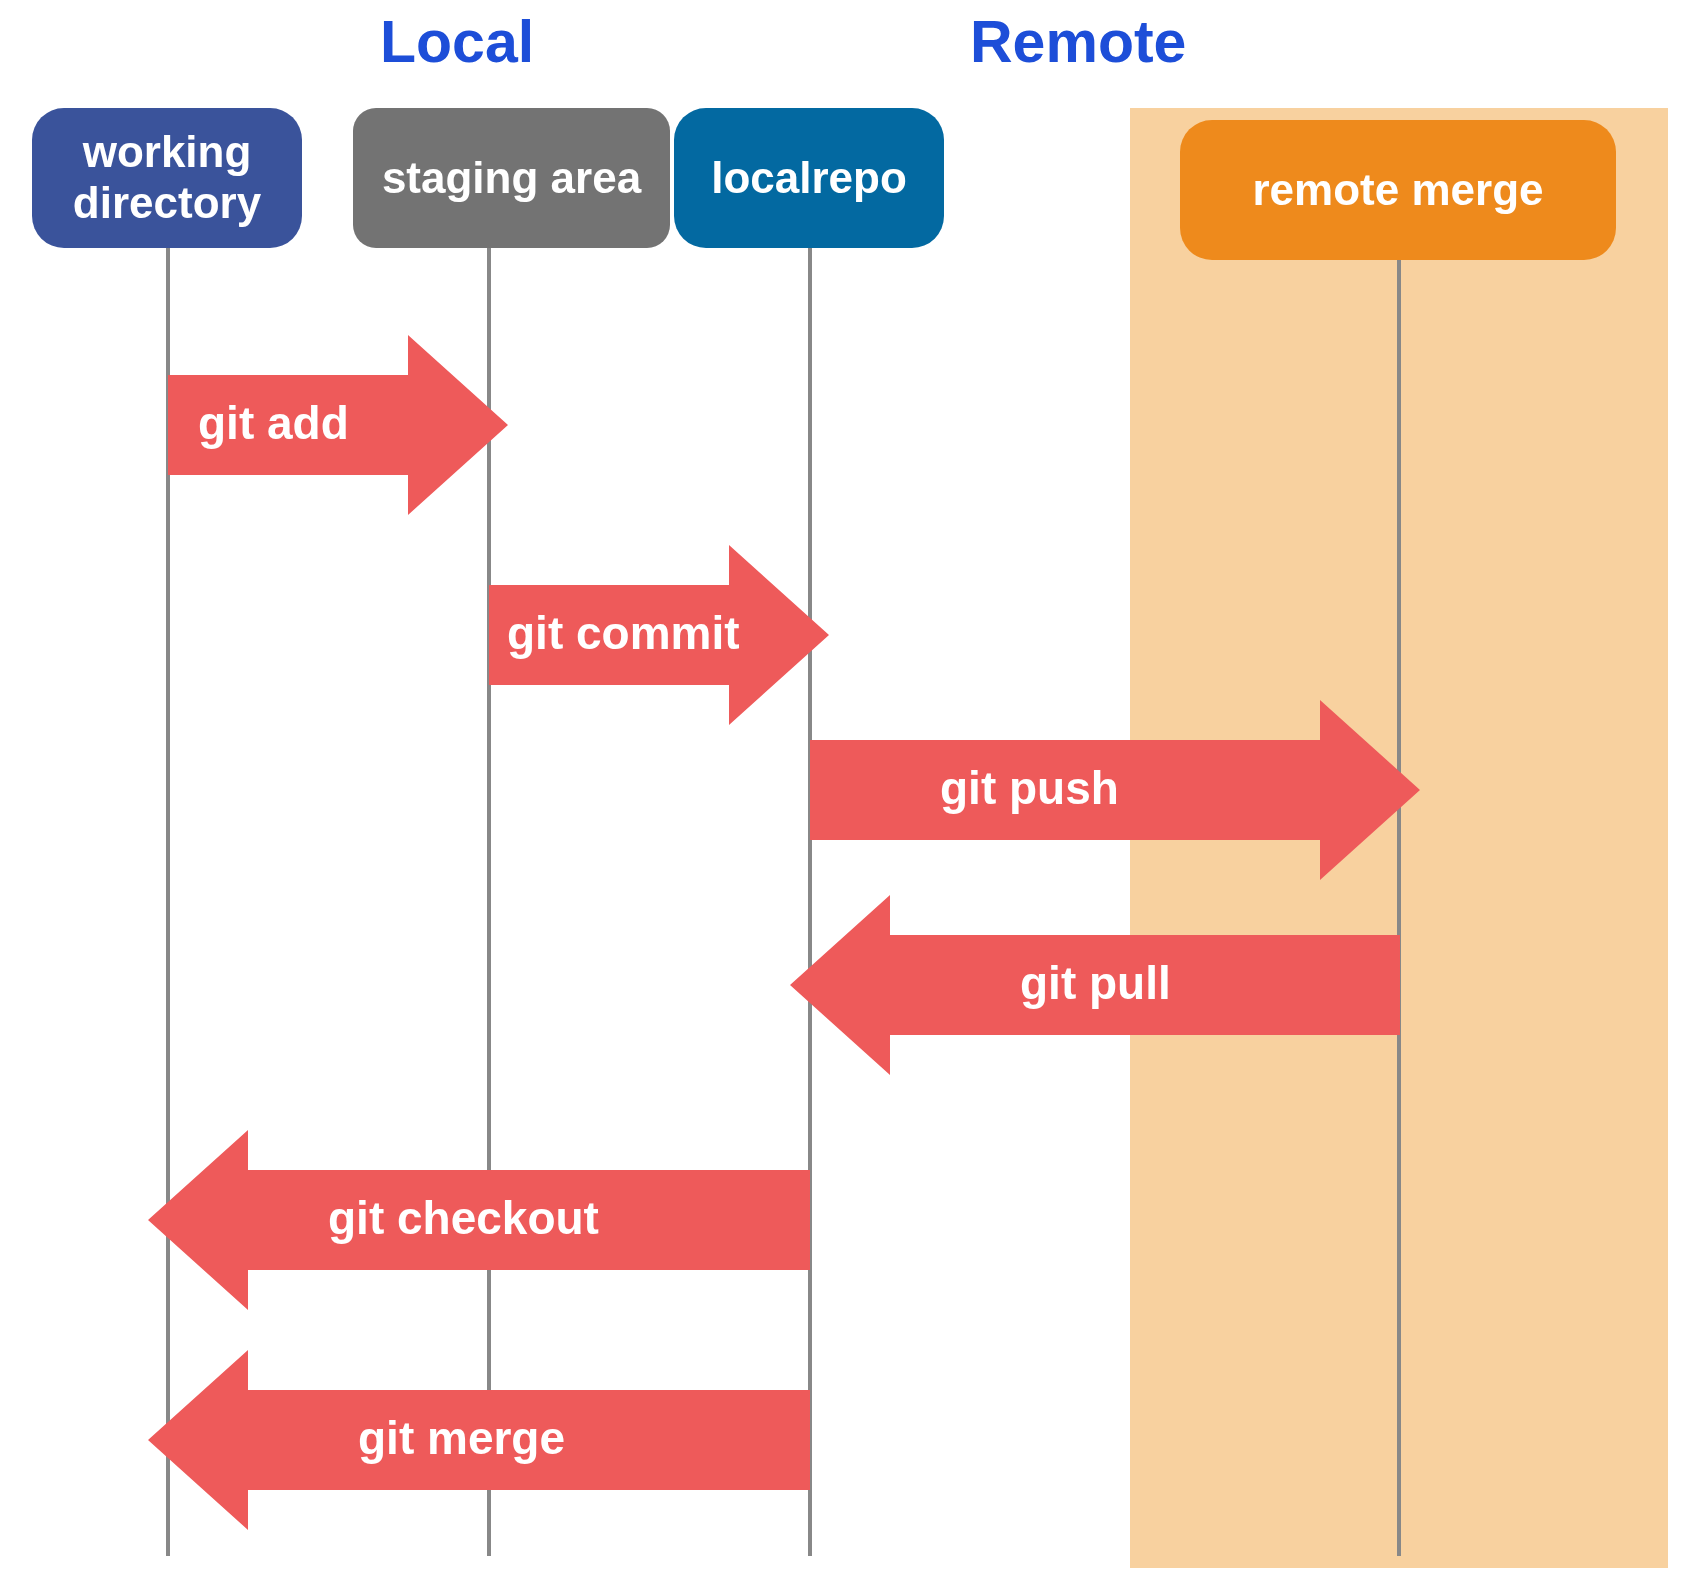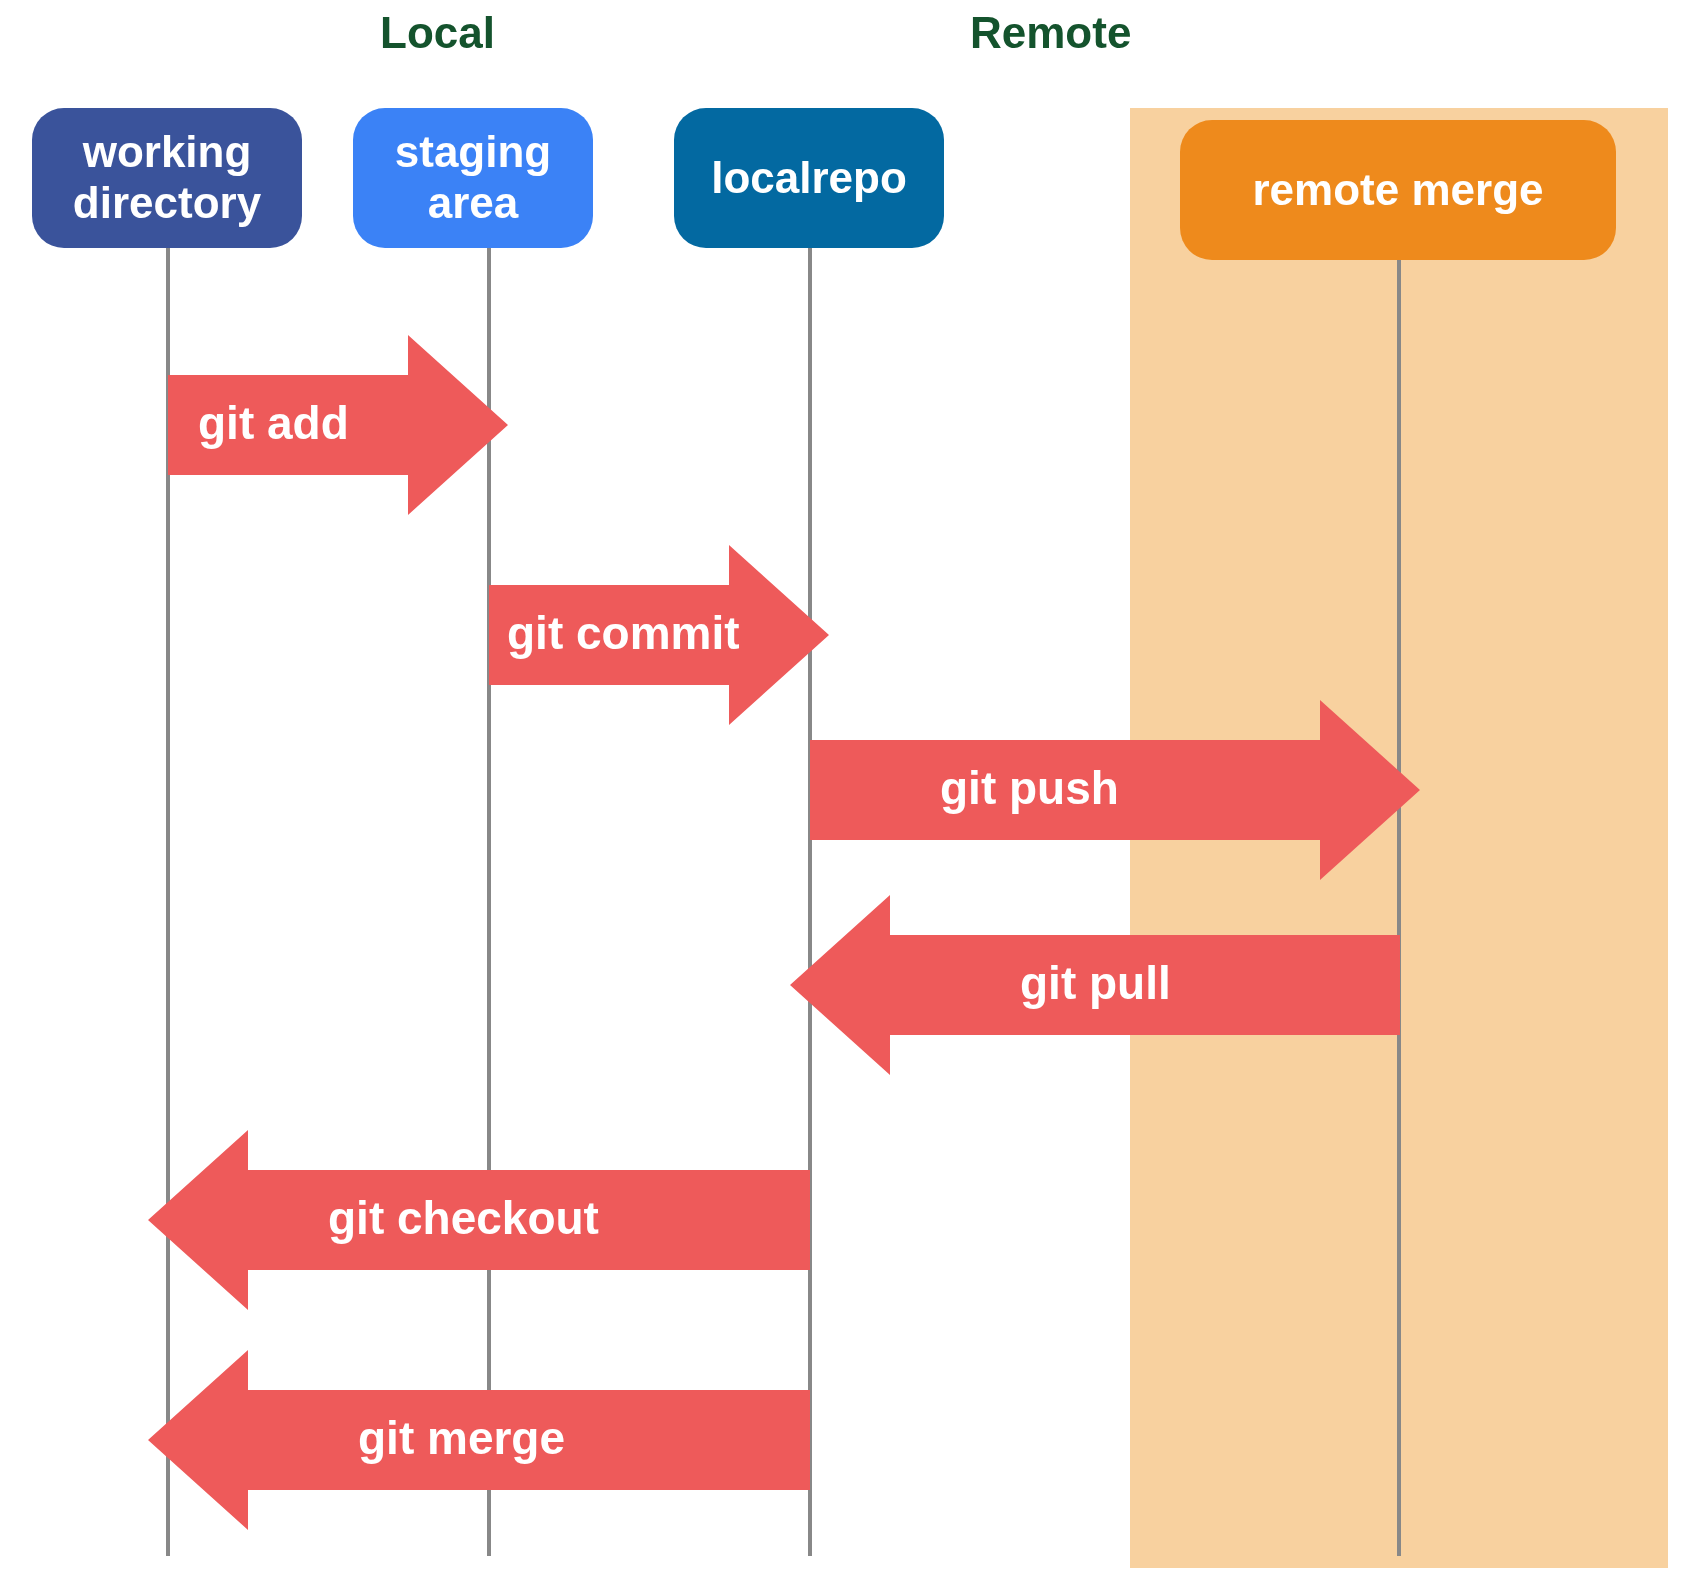--- a/index.html
+++ b/index.html
@@ -5,23 +5,23 @@
   * { box-sizing: border-box; margin: 0; padding: 0; }
   body {
     font-family: 'Segoe UI', Arial, sans-serif;
     background: #fff;
     width: 1698px;
     height: 1592px;
     position: relative;
   }
   .section-title {
     position: absolute;
-    font-size: 44px;
+    font-size: 59px;
     font-weight: 700;
-    color: #14532d;
+    color: #1d4ed8;
   }
   .lane-box {
     position: absolute;
     border-radius: 32px;
     color: #fff;
     font-weight: 700;
     font-size: 44px;
     display: flex;
     align-items: center;
     justify-content: center;
@@ -58,21 +58,21 @@
 <div class="remote-bg" style="left:1130px; top:108px; width:538px; height:1460px;"></div>
 
 <div class="vline" style="left:166px; top:246px; height:1310px;"></div>
 <div class="vline" style="left:487px; top:246px; height:1310px;"></div>
 <div class="vline" style="left:808px; top:246px; height:1310px;"></div>
 <div class="vline" style="left:1397px; top:246px; height:1310px;"></div>
 
 <div class="lane-box" style="left:32px; top:108px; width:270px; height:140px; background:#3a539b;">
     <span>working directory</span>
   </div>
-<div class="lane-box" style="left:353px; top:108px; width:240px; height:140px; background:#3b82f6;">
+<div class="lane-box" style="left:353px; top:108px; width:317px; height:140px; background:#737373;border-radius:23px;">
     <span>staging area</span>
   </div>
 <div class="lane-box" style="left:674px; top:108px; width:270px; height:140px; background:#0369a1;">
     <span>localrepo</span>
   </div>
 <div class="lane-box" style="left:1180px; top:120px; width:436px; height:140px; background:#ee8a1c;">
     <span>remote merge</span>
   </div>
 
 <svg class="arrow" style="left:168px; top:335px;" width="340" height="180">

